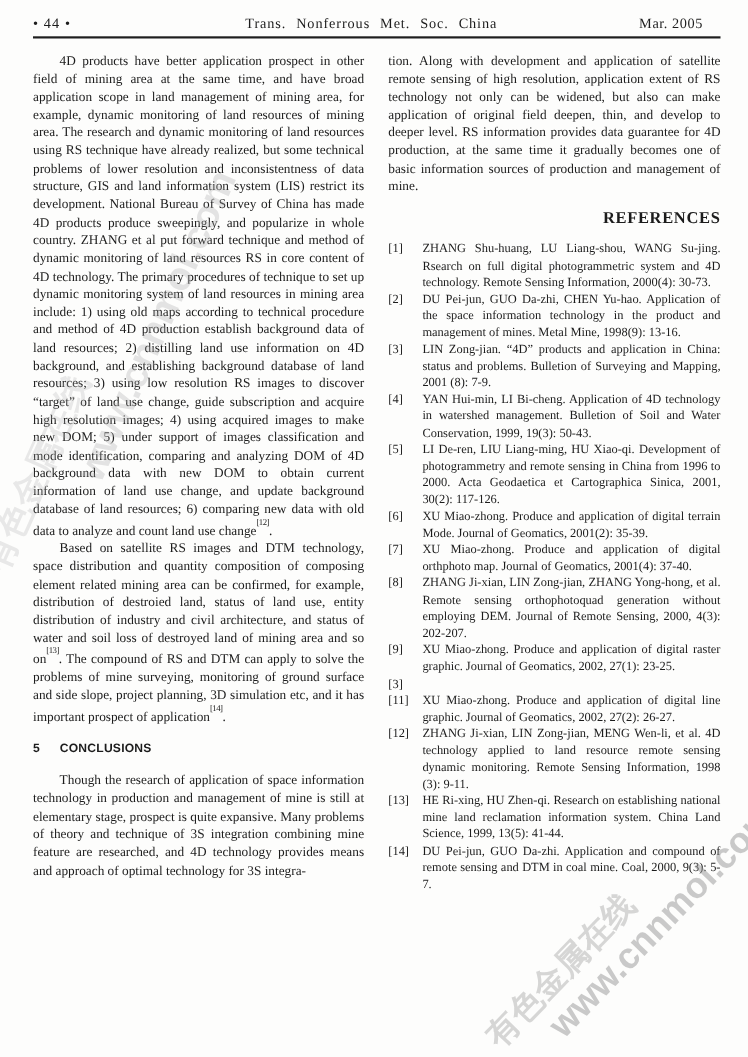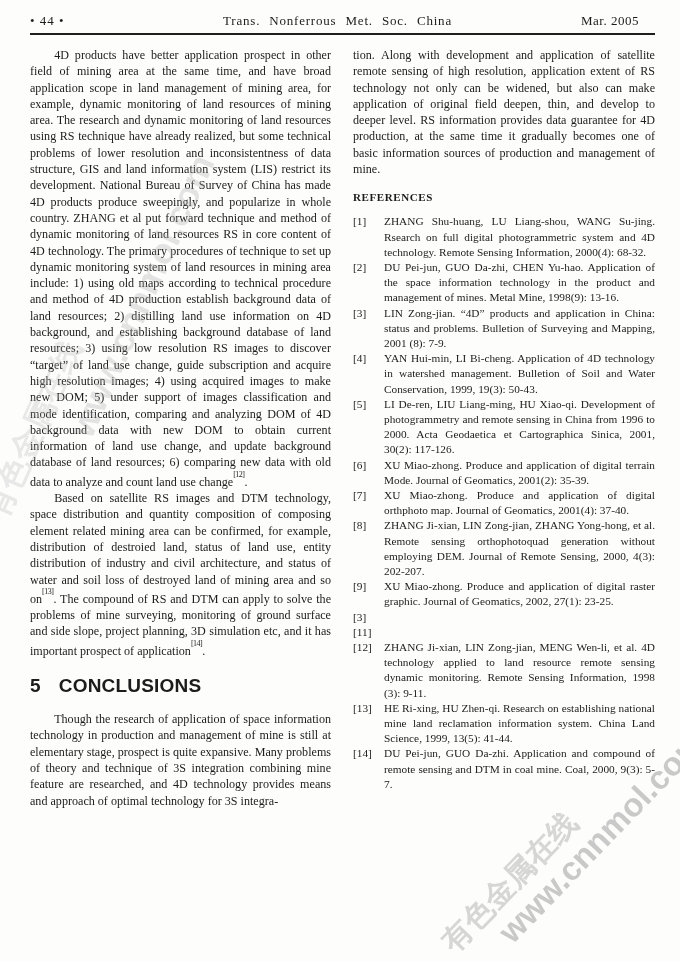--- a/index.html
+++ b/index.html
@@ -48,29 +48,29 @@
   p.indent { text-indent: 2em; }
   .rich sup {
     font-size: 8px;
     position: relative;
     top: -0.45em;
     letter-spacing: -0.5px;
   }
   h2.conclusions {
     margin: 16px 0 14px 0;
     font-family: "Liberation Sans", sans-serif;
-    font-size: 19px;
+    font-size: 11px;
     font-weight: bold;
     letter-spacing: 0.2px;
   }
   h2.conclusions .secnum { margin-right: 18px; }
   h3.refs-title {
     margin: 14px 0 11px 0;
-    text-align: left;
-    font-size: 11px;
+    text-align: right;
+    font-size: 15px;
     font-weight: bold;
     letter-spacing: 0.6px;
   }
   .ref-list { font-size: 11.3px; line-height: 15.2px; }
   .ref-item { display: flex; }
   .ref-label { width: 31px; flex: none; }
   .ref-text  { flex: 1; text-align: justify; }
   
   .wm {
     position: absolute;
@@ -126,21 +126,21 @@
       </h2>
       <p class="body indent">Though the research of application of space information technology in production and management of mine is still at elementary stage, prospect is quite expansive. Many problems of theory and technique of 3S integration combining mine feature are researched, and 4D technology provides means and approach of optimal technology for 3S integra-</p>
     </div>
 
     <div class="col-right">
       <p class="body">tion. Along with development and application of satellite remote sensing of high resolution, application extent of RS technology not only can be widened, but also can make application of original field deepen, thin, and develop to deeper level. RS information provides data guarantee for 4D production, at the same time it gradually becomes one of basic information sources of production and management of mine.</p>
       <h3 class="refs-title">REFERENCES</h3>
       <div class="ref-list">
           <div class="ref-item">
             <span class="ref-label">[1]</span>
-            <span class="ref-text">ZHANG Shu-huang, LU Liang-shou, WANG Su-jing. Rsearch on full digital photogrammetric system and 4D technology. Remote Sensing Information, 2000(4): 68-32.</span>
+            <span class="ref-text">ZHANG Shu-huang, LU Liang-shou, WANG Su-jing. Rsearch on full digital photogrammetric system and 4D technology. Remote Sensing Information, 2000(4): 30-73.</span>
           </div>
           <div class="ref-item">
             <span class="ref-label">[2]</span>
             <span class="ref-text">DU Pei-jun, GUO Da-zhi, CHEN Yu-hao. Application of the space information technology in the product and management of mines. Metal Mine, 1998(9): 13-16.</span>
           </div>
           <div class="ref-item">
             <span class="ref-label">[3]</span>
             <span class="ref-text">LIN Zong-jian. “4D” products and application in China: status and problems. Bulletion of Surveying and Mapping, 2001 (8): 7-9.</span>
           </div>
           <div class="ref-item">
@@ -165,20 +165,21 @@
           </div>
           <div class="ref-item">
             <span class="ref-label">[9]</span>
             <span class="ref-text">XU Miao-zhong. Produce and application of digital raster graphic. Journal of Geomatics, 2002, 27(1): 23-25.</span>
           </div>
           <div class="ref-item">
             <span class="ref-label">[3]</span>
           </div>
           <div class="ref-item">
             <span class="ref-label">[11]</span>
+            <span class="ref-text">XU Miao-zhong. Produce and application of digital line graphic. Journal of Geomatics, 2002, 27(2): 26-27.</span>
           </div>
           <div class="ref-item">
             <span class="ref-label">[12]</span>
             <span class="ref-text">ZHANG Ji-xian, LIN Zong-jian, MENG Wen-li, et al. 4D technology applied to land resource remote sensing dynamic monitoring. Remote Sensing Information, 1998 (3): 9-11.</span>
           </div>
           <div class="ref-item">
             <span class="ref-label">[13]</span>
             <span class="ref-text">HE Ri-xing, HU Zhen-qi. Research on establishing national mine land reclamation information system. China Land Science, 1999, 13(5): 41-44.</span>
           </div>
           <div class="ref-item">

